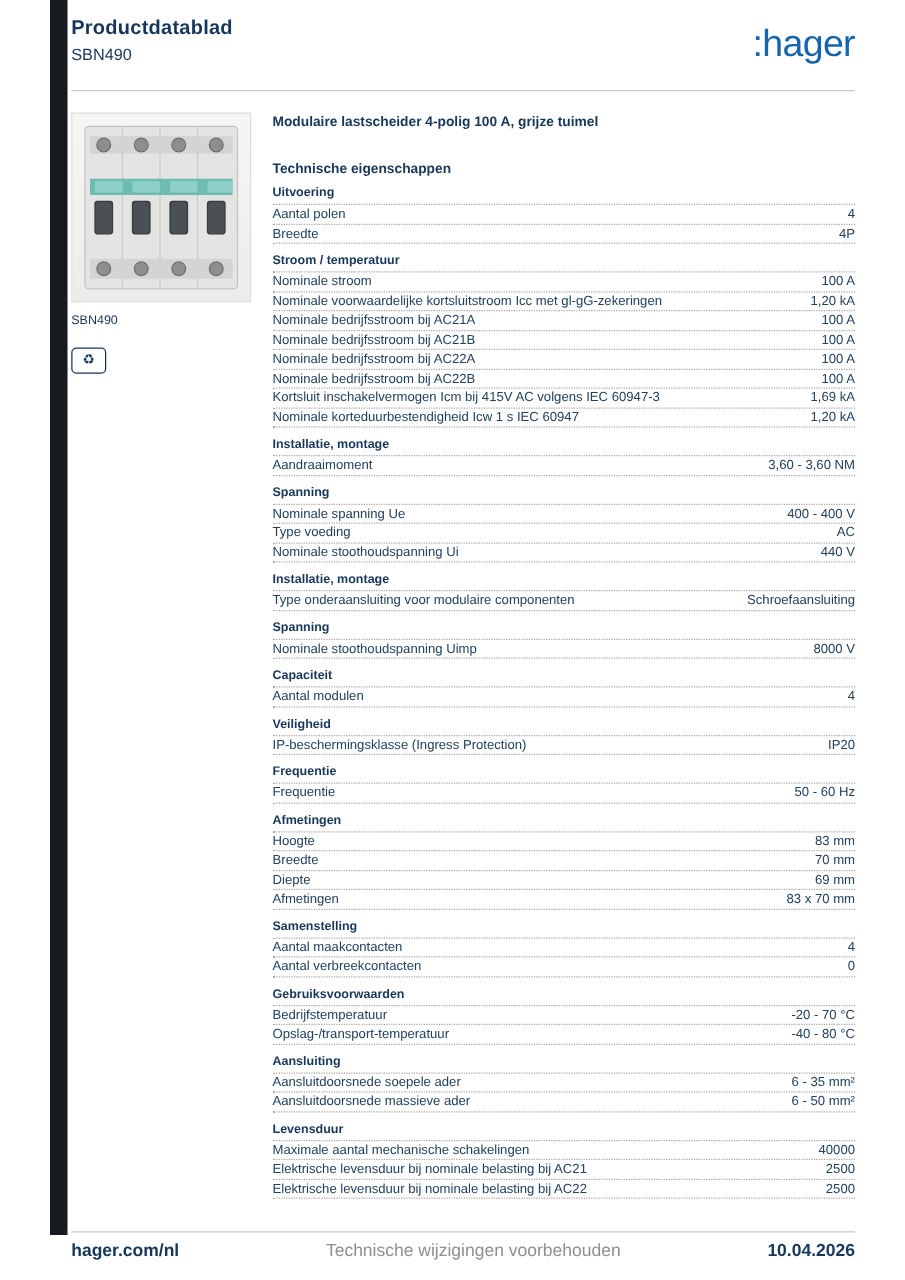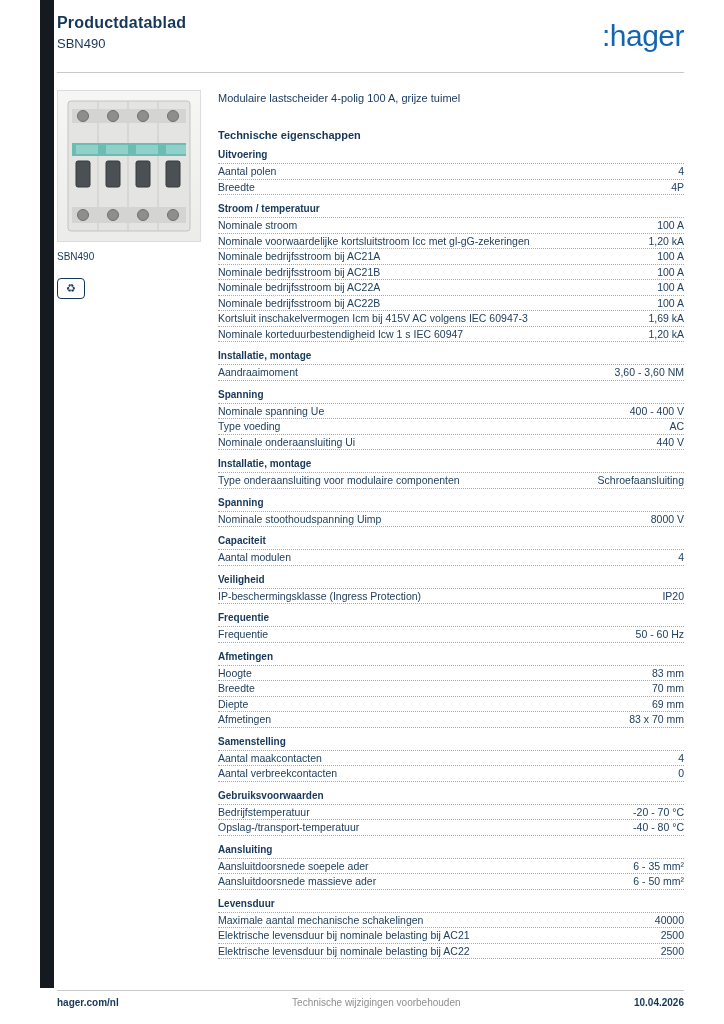--- a/index.html
+++ b/index.html
@@ -33,40 +33,40 @@
     background:linear-gradient(180deg,#f6f6f5 0%,#ececea 100%);
     display:flex; align-items:center; justify-content:center;
   }
   .img-caption { margin-top:9px; font-size:10px; color:#17375a; }
   .eco-box {
     margin-top:16px; width:28px; height:21px; border:1px solid #17375a;
     border-radius:4px; display:flex; align-items:center; justify-content:center;
     color:#17375a; font-size:11px; line-height:11px;
   }
   main { position:absolute; left:218px; top:92px; width:466px; }
-  .prod-name { font-size:11px; font-weight:normal; color:#17375a; line-height:13px; }
+  .prod-name { font-size:11px; font-weight:bold; color:#17375a; line-height:13px; }
   .tech-title { font-size:11px; font-weight:bold; color:#17375a; margin-top:24px; }
   #specs { margin-top:4px; }
   .sec-heading {
     font-size:10px; font-weight:bold; color:#17375a;
     margin-top:8px; line-height:12px; padding-bottom:2px;
     border-bottom:1px dotted #a9a9a9;
   }
   .spec-row {
     display:flex; justify-content:space-between; align-items:baseline;
     font-size:10.5px; line-height:10.5px; color:#22415f;
     padding:2px 0 2px 0; border-bottom:1px dotted #a9a9a9;
   }
   .spec-row .label { padding-right:10px; white-space:nowrap; }
   .spec-row .value { text-align:right; white-space:nowrap; }
   footer {
     position:absolute; left:57px; bottom:16px; width:627px;
     border-top:1px solid #c9c9c9; padding-top:6px;
     display:flex; justify-content:space-between; align-items:baseline;
-    font-size:10px;
+    font-size:14px;
   }
   .footer-left { font-weight:bold; color:#17375a; }
   .footer-center { color:#8f8f8f; }
   .footer-right { font-weight:bold; color:#17375a; }
 </style>
 </head>
 <body>
 
 <div class="page">
 
@@ -174,21 +174,21 @@
           <div class="sec-heading">Spanning</div>
           <div class="spec-row">
             <span class="label">Nominale spanning Ue</span>
             <span class="value">400 - 400 V</span>
           </div>
           <div class="spec-row">
             <span class="label">Type voeding</span>
             <span class="value">AC</span>
           </div>
           <div class="spec-row">
-            <span class="label">Nominale onderaansluiting Ui</span>
+            <span class="label">Nominale stoothoudspanning Ui</span>
             <span class="value">440 V</span>
           </div>
         </section>
         <section>
           <div class="sec-heading">Installatie, montage</div>
           <div class="spec-row">
             <span class="label">Type onderaansluiting voor modulaire componenten</span>
             <span class="value">Schroefaansluiting</span>
           </div>
         </section>

